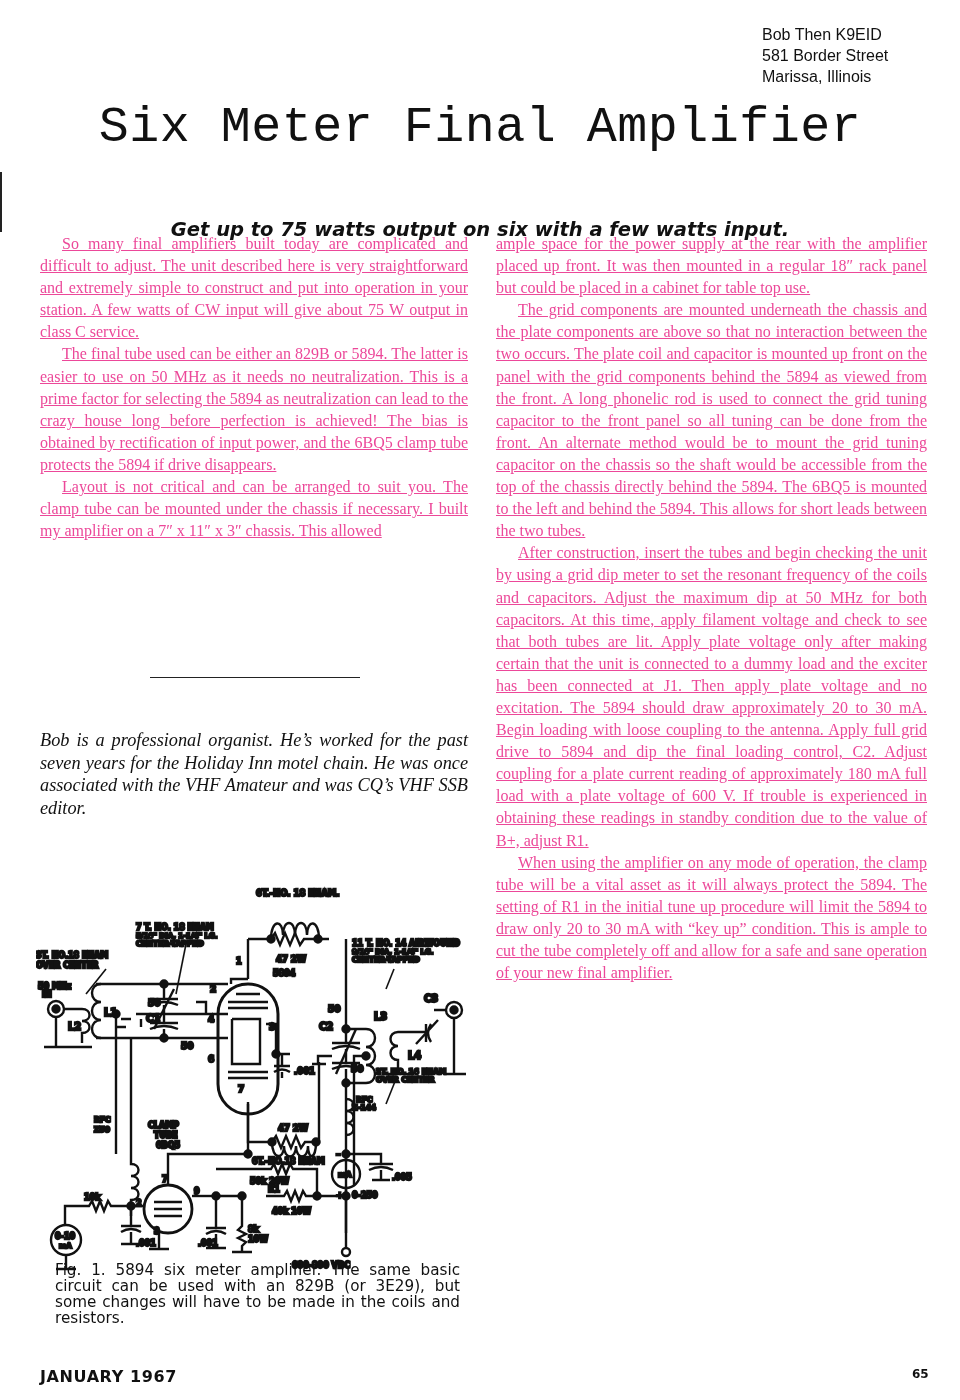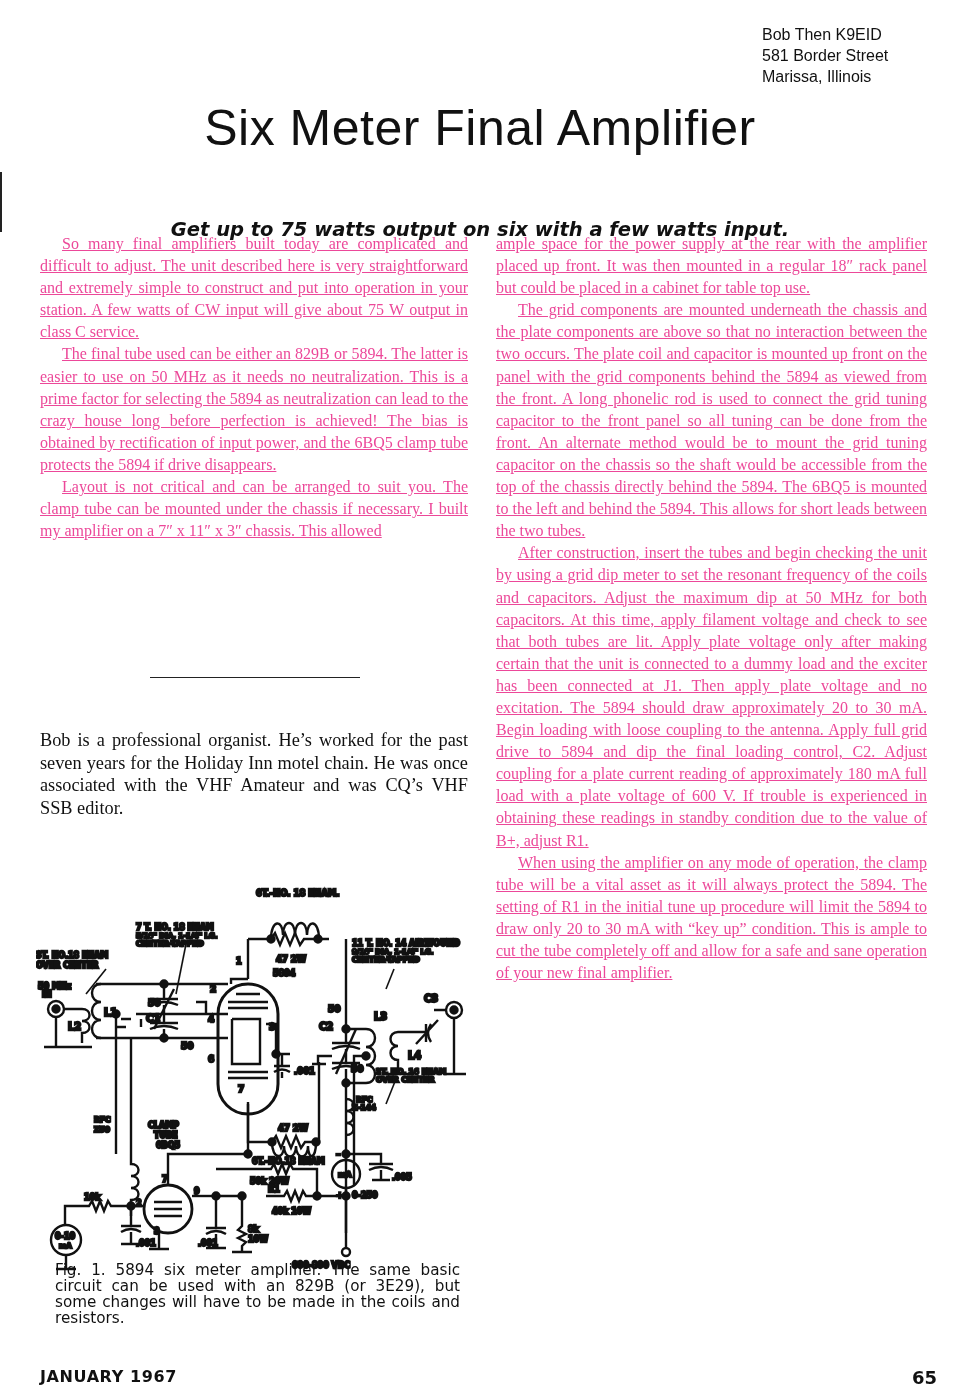--- a/index.html
+++ b/index.html
@@ -1,33 +1,33 @@
 <!DOCTYPE html>
 <html><head>
 <meta charset="utf-8">
 <style>
   html, body { margin:0; padding:0; background:#fff; }
   body { width:960px; height:1400px; position:relative; overflow:hidden; color:#111; }
   .author { position:absolute; left:762px; top:24px; font-family:"Liberation Sans", sans-serif; font-size:16px; line-height:21px; color:#111; }
   .author div { white-space:nowrap; }
-  .title { position:absolute; left:0; width:960px; top:96px; text-align:center; font-family:Liberation Sans, sans-serif; font-size:50px; line-height:64px; color:#111; letter-spacing:0.5px; }
+  .title { position:absolute; left:0; width:960px; top:96px; text-align:center; font-family:Liberation Mono, monospace; font-size:50px; line-height:64px; color:#111; letter-spacing:0.5px; }
   .subtitle { position:absolute; left:0; width:960px; top:170px; text-align:center; font-family:"DejaVu Sans", sans-serif; font-size:19.5px; font-weight:bold; font-style:italic; color:#111;margin-top:48px; }
   .leftbar { position:absolute; left:0; top:172px; width:2px; height:60px; background:#222; }
   .col { position:absolute; font-family:"Liberation Serif", serif; font-size:16px; line-height:22.1px; color:#ec4899; text-align:justify;text-decoration:underline; }
   .col p { margin:0; text-indent:22px; }
   .col p.noindent { text-indent:0; }
   .col-left { left:40px; top:233px; width:428px; }
   .col-right { left:496px; top:233px; width:431px; }
   .rule { position:absolute; left:150px; top:677px; width:210px; height:1px; background:#222; }
-  .bio { position:absolute; left:40px; top:729px; width:428px; font-family:"Liberation Serif", serif; font-size:18.3px; line-height:22.5px; text-align:justify; color:#111; }
+  .bio { position:absolute; left:40px; top:729px; width:428px; font-family:"Liberation Serif", serif; font-style:italic; font-size:18.3px; line-height:22.5px; text-align:justify; color:#111; }
   .figure { position:absolute; left:36px; top:840px; width:440px; height:410px;margin-top:44px; }
   .figure svg text { font-family:"DejaVu Sans", sans-serif; font-weight:bold; fill:#111; }
   .caption { position:absolute; left:55px; top:1262px; width:405px; font-family:"DejaVu Sans", sans-serif; font-size:15.2px; line-height:16px; text-align:justify; color:#111; }
   .footer-left { position:absolute; left:40px; top:1367px; font-family:"DejaVu Sans", sans-serif; font-weight:bold; font-size:16px; letter-spacing:0.6px; color:#111; }
-  .footer-right { position:absolute; left:912px; top:1367px; font-family:"DejaVu Sans", sans-serif; font-weight:bold; font-size:18px; color:#111; }
+  .footer-right { position:absolute; left:912px; top:1367px; font-family:"DejaVu Sans", sans-serif; font-weight:bold; font-size:12px; color:#111; }
   .sign { float:right; }
 </style>
 </head>
 <body>
 
 <div class="author">
   <div>Bob Then K9EID</div>
   <div>581 Border Street</div>
   <div>Marissa, Illinois</div>
 </div>

